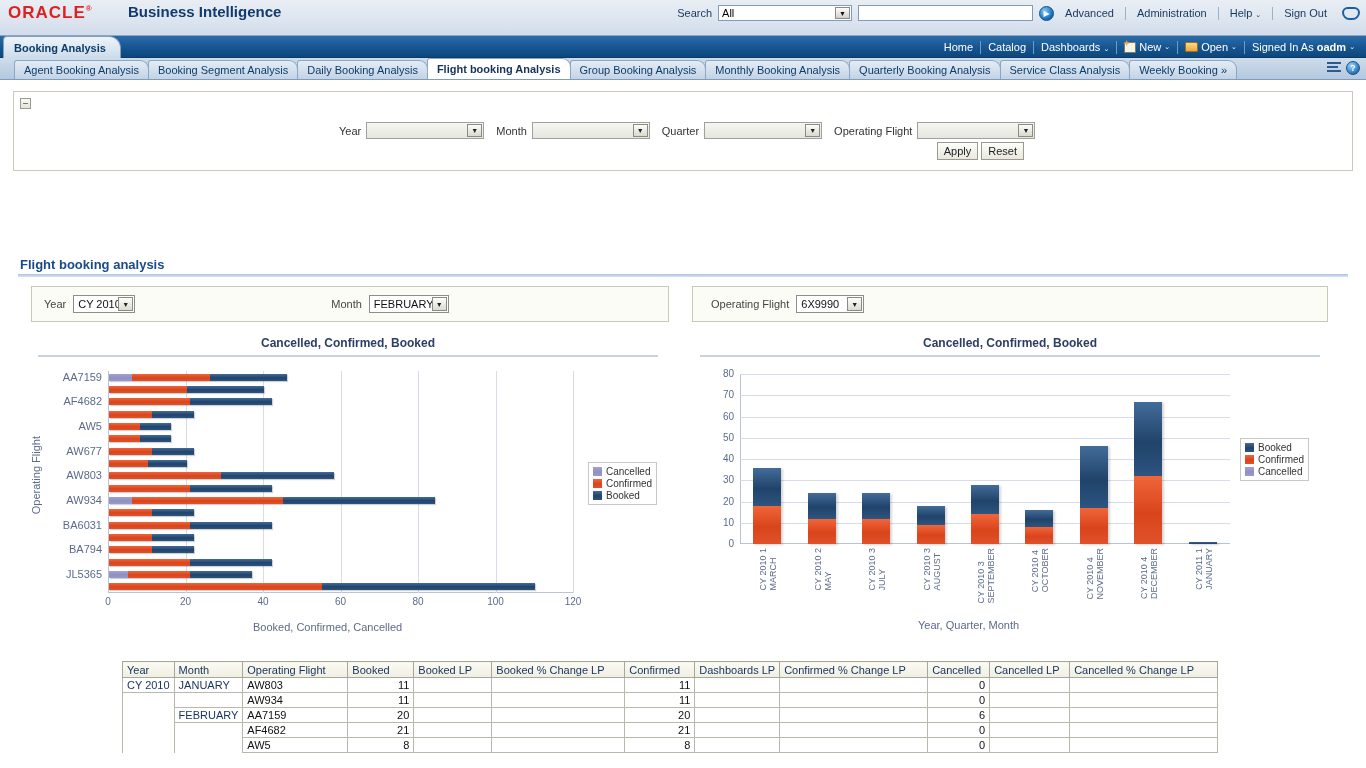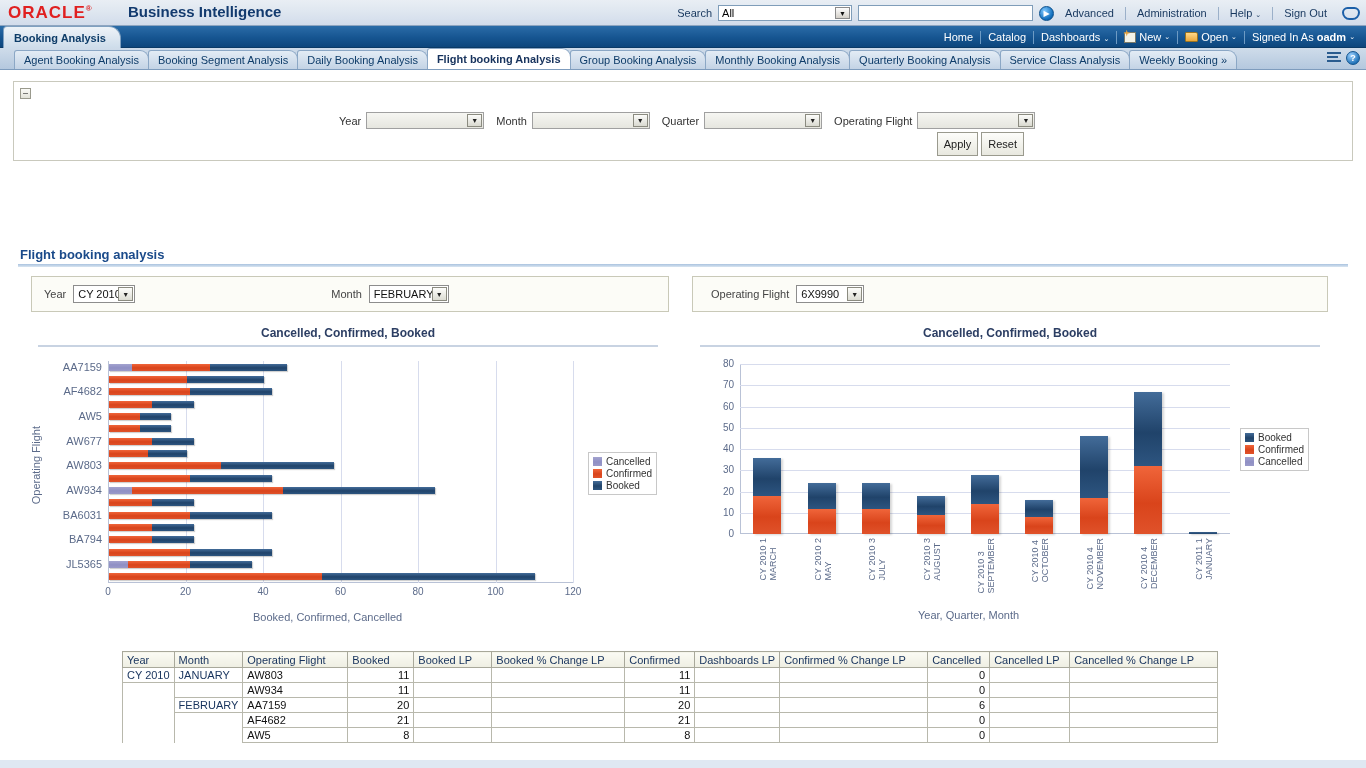--- a/index.html
+++ b/index.html
@@ -8,21 +8,21 @@
     width: 1366px; height: 768px;
     overflow: hidden;
     font-family: "Liberation Sans", sans-serif;
     font-size: 11px;
     background: #ffffff;
   }
 
   
   #brandbar {
     position: relative;
-    height: 26px;
+    height: 36px;
     background: linear-gradient(to bottom, #e9eef4 0%, #dfe7f0 45%, #d2dceb 100%);
     border-bottom: 1px solid #8ea5c0;
   }
   #oracle-logo {
     position: absolute; left: 8px; top: 3px;
     font-family: "Liberation Sans", sans-serif;
     font-size: 17px; font-weight: bold;
     letter-spacing: 1px;
     color: #e02020;
   }
@@ -203,21 +203,21 @@
     background: linear-gradient(to bottom,#fcfcfa,#d9d9d0);
     border: 1px solid #8b8b80;
     display:flex;align-items:center;justify-content:center;
     font-size: 7px; color: #222;
   }
   #prompt-buttons {
     position: absolute; right: 328px; top: 50px;
     display: flex; gap: 3px;
   }
   .btn {
-    height: 24px; padding: 0 6px;
+    height: 18px; padding: 0 6px;
     border: 1px solid #9a9a8e;
     background: linear-gradient(to bottom,#fdfdfa,#e8e8df);
     font-size: 11px; color: #222;
     display: flex; align-items: center;
   }
 
   
   #report-title {
     position: absolute; left: 20px; top: 176px;
     font-size: 13px; font-weight: bold; color: #1a4a8a;

